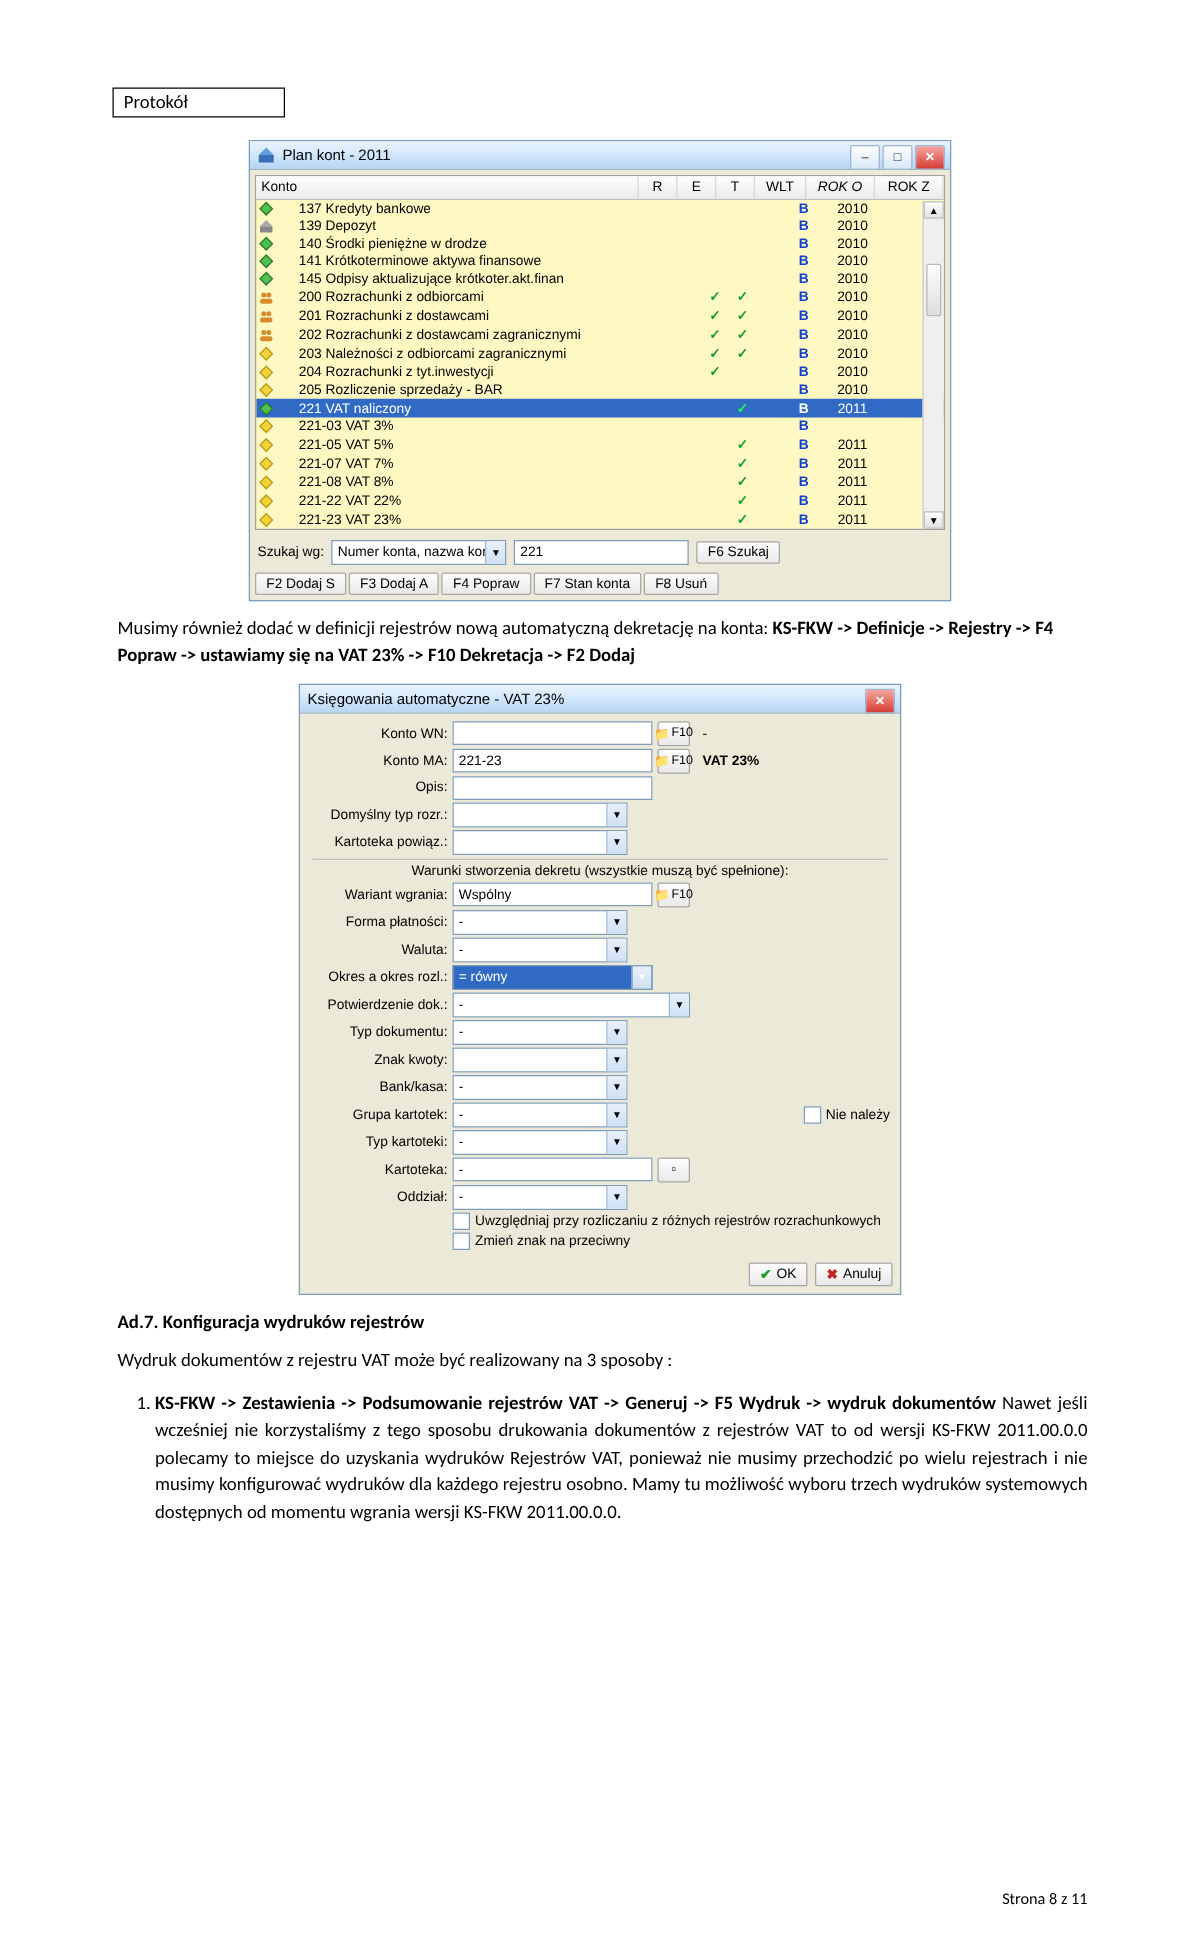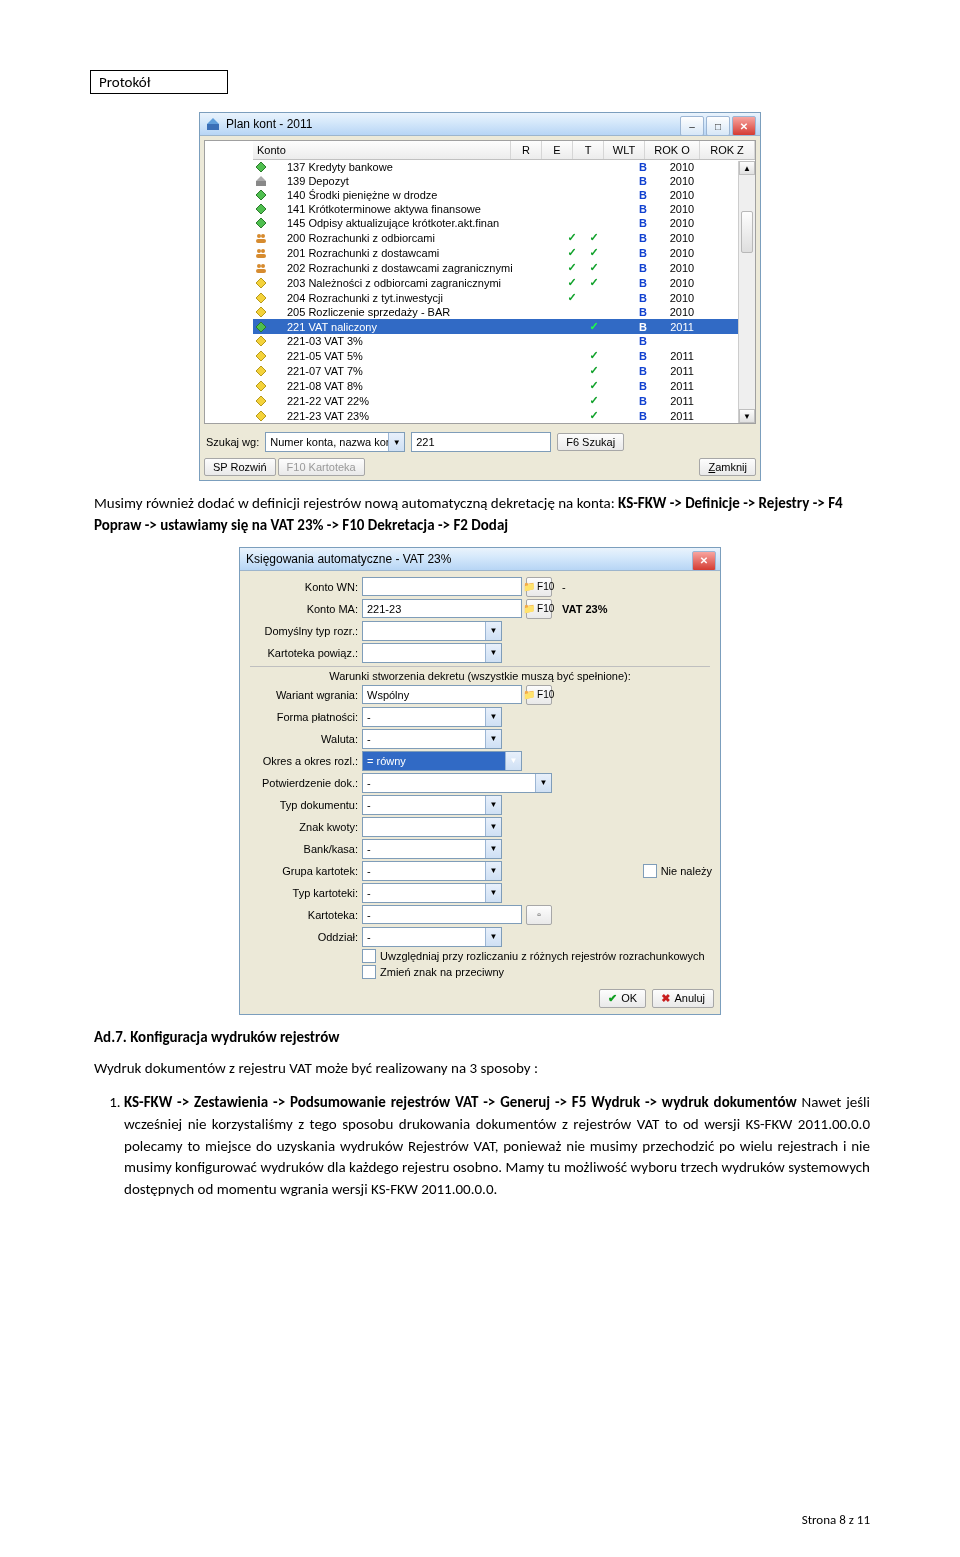--- a/index.html
+++ b/index.html
@@ -32,29 +32,29 @@
     display:flex;align-items:center;gap:6px;
     border-bottom:1px solid #9db5cc;
     position:relative;
   }
   .title-icon svg{display:block;}
   .title-text{font-size:12px;}
   .winbtns{position:absolute;right:4px;top:3px;display:flex;gap:2px;}
   .winbtn{width:22px;height:18px;border:1px solid #9cb6d4;border-radius:2px;background:linear-gradient(#fefefe,#d7e7f7);display:flex;align-items:center;justify-content:center;font-size:10px;color:#2a2a2a;}
   .winbtn.close{background:linear-gradient(#f8a5a0,#d43b32);color:#fff;font-weight:bold;}
 
-  .list-area{background:#ffffff;border:1px solid #a0a0a0;margin:4px;position:relative;padding-left:48px;}
+  .list-area{background:#fef9c3;border:1px solid #a0a0a0;margin:4px;position:relative;}
   .list-head{display:flex;border-bottom:1px solid #c0c0c0;background:linear-gradient(#fdfdfd,#ececec);font-size:11px;}
   .list-head div{padding:3px 4px;border-right:1px solid #d6d6d6;}
   .col-konto{flex:1;}
   .col-r{width:22px;text-align:center;}
   .col-e{width:22px;text-align:center;}
   .col-t{width:22px;text-align:center;}
   .col-wlt{width:32px;text-align:center;}
-  .col-roko{width:46px;text-align:center;}
+  .col-roko{width:46px;text-align:center;font-style:italic;}
   .col-rokz{width:46px;text-align:center;}
   .list-body{max-height:280px;overflow:hidden;}
   .row{display:flex;align-items:center;padding:1px 4px 1px 2px;font-size:11px;white-space:nowrap;}
   .row .c1{flex:1;display:flex;align-items:center;gap:20px;}
   .row .c{width:22px;text-align:center;}
   .row .cwlt{width:32px;text-align:center;color:#1040d0;font-weight:bold;}
   .row .crok{width:46px;text-align:center;}
   .row .crokz{width:46px;text-align:center;}
   .row.sel{background:#316ac5;color:#fff;}
   .row.sel .cwlt{color:#fff;}
@@ -404,23 +404,25 @@
       <div class="combo">
           <span>Numer konta, nazwa kor</span>
           <div class="dd">▼</div>
         </div>
       <div class="txt" style="min-width:130px">
           <span>221</span>
         </div>
       <div class="btn"><span>F6 Szukaj</span></div>
     </div>
     <div class="toolbar">
-      <div class="btn">SP Rozwiń</div>
-      <div class="btn dis">F10 Kartoteka</div>
-      <div class="btn r"><span class="underline">Z</span><span id="zamk">amknij</span></div>
+      <div class="btn">F2 Dodaj S</div>
+      <div class="btn">F3 Dodaj A</div>
+      <div class="btn">F4 Popraw</div>
+      <div class="btn">F7 Stan konta</div>
+      <div class="btn">F8 Usuń</div>
     </div>
   </div>
 
   <p class="bodytext">
     <span>Musimy również dodać w definicji rejestrów nową automatyczną dekretację na konta: </span><b>KS-FKW -&gt; Definicje -&gt; Rejestry -&gt; F4 Popraw -&gt; ustawiamy się na VAT 23% -&gt; F10 Dekretacja -&gt; F2 Dodaj</b>
   </p>
 
   <div class="win win2">
     <div class="titlebar">
       <span class="title-text">Księgowania automatyczne - VAT 23%</span>
@@ -438,20 +440,24 @@
         <span style="margin-left:6px">-</span>
       </div>
       <div class="frow">
         <label>Konto MA:</label>
         <div class="txt2" style="width:150px">
             <span>221-23</span>
           </div>
         <div class="icobtn">📁<span>F10</span></div>
         <b style="margin-left:6px">VAT 23%</b>
       </div>
+      <div class="frow">
+          <label>Opis:</label>
+          <div class="txt2" style="flex:1"></div>
+        </div>
       <div class="frow">
           <label>Domyślny typ rozr.:</label>
           <div class="combo" style="width:130px">
             <div class="dd">▼</div>
           </div>
         </div>
       <div class="frow">
           <label>Kartoteka powiąz.:</label>
           <div class="combo" style="width:130px">
             <div class="dd">▼</div>

